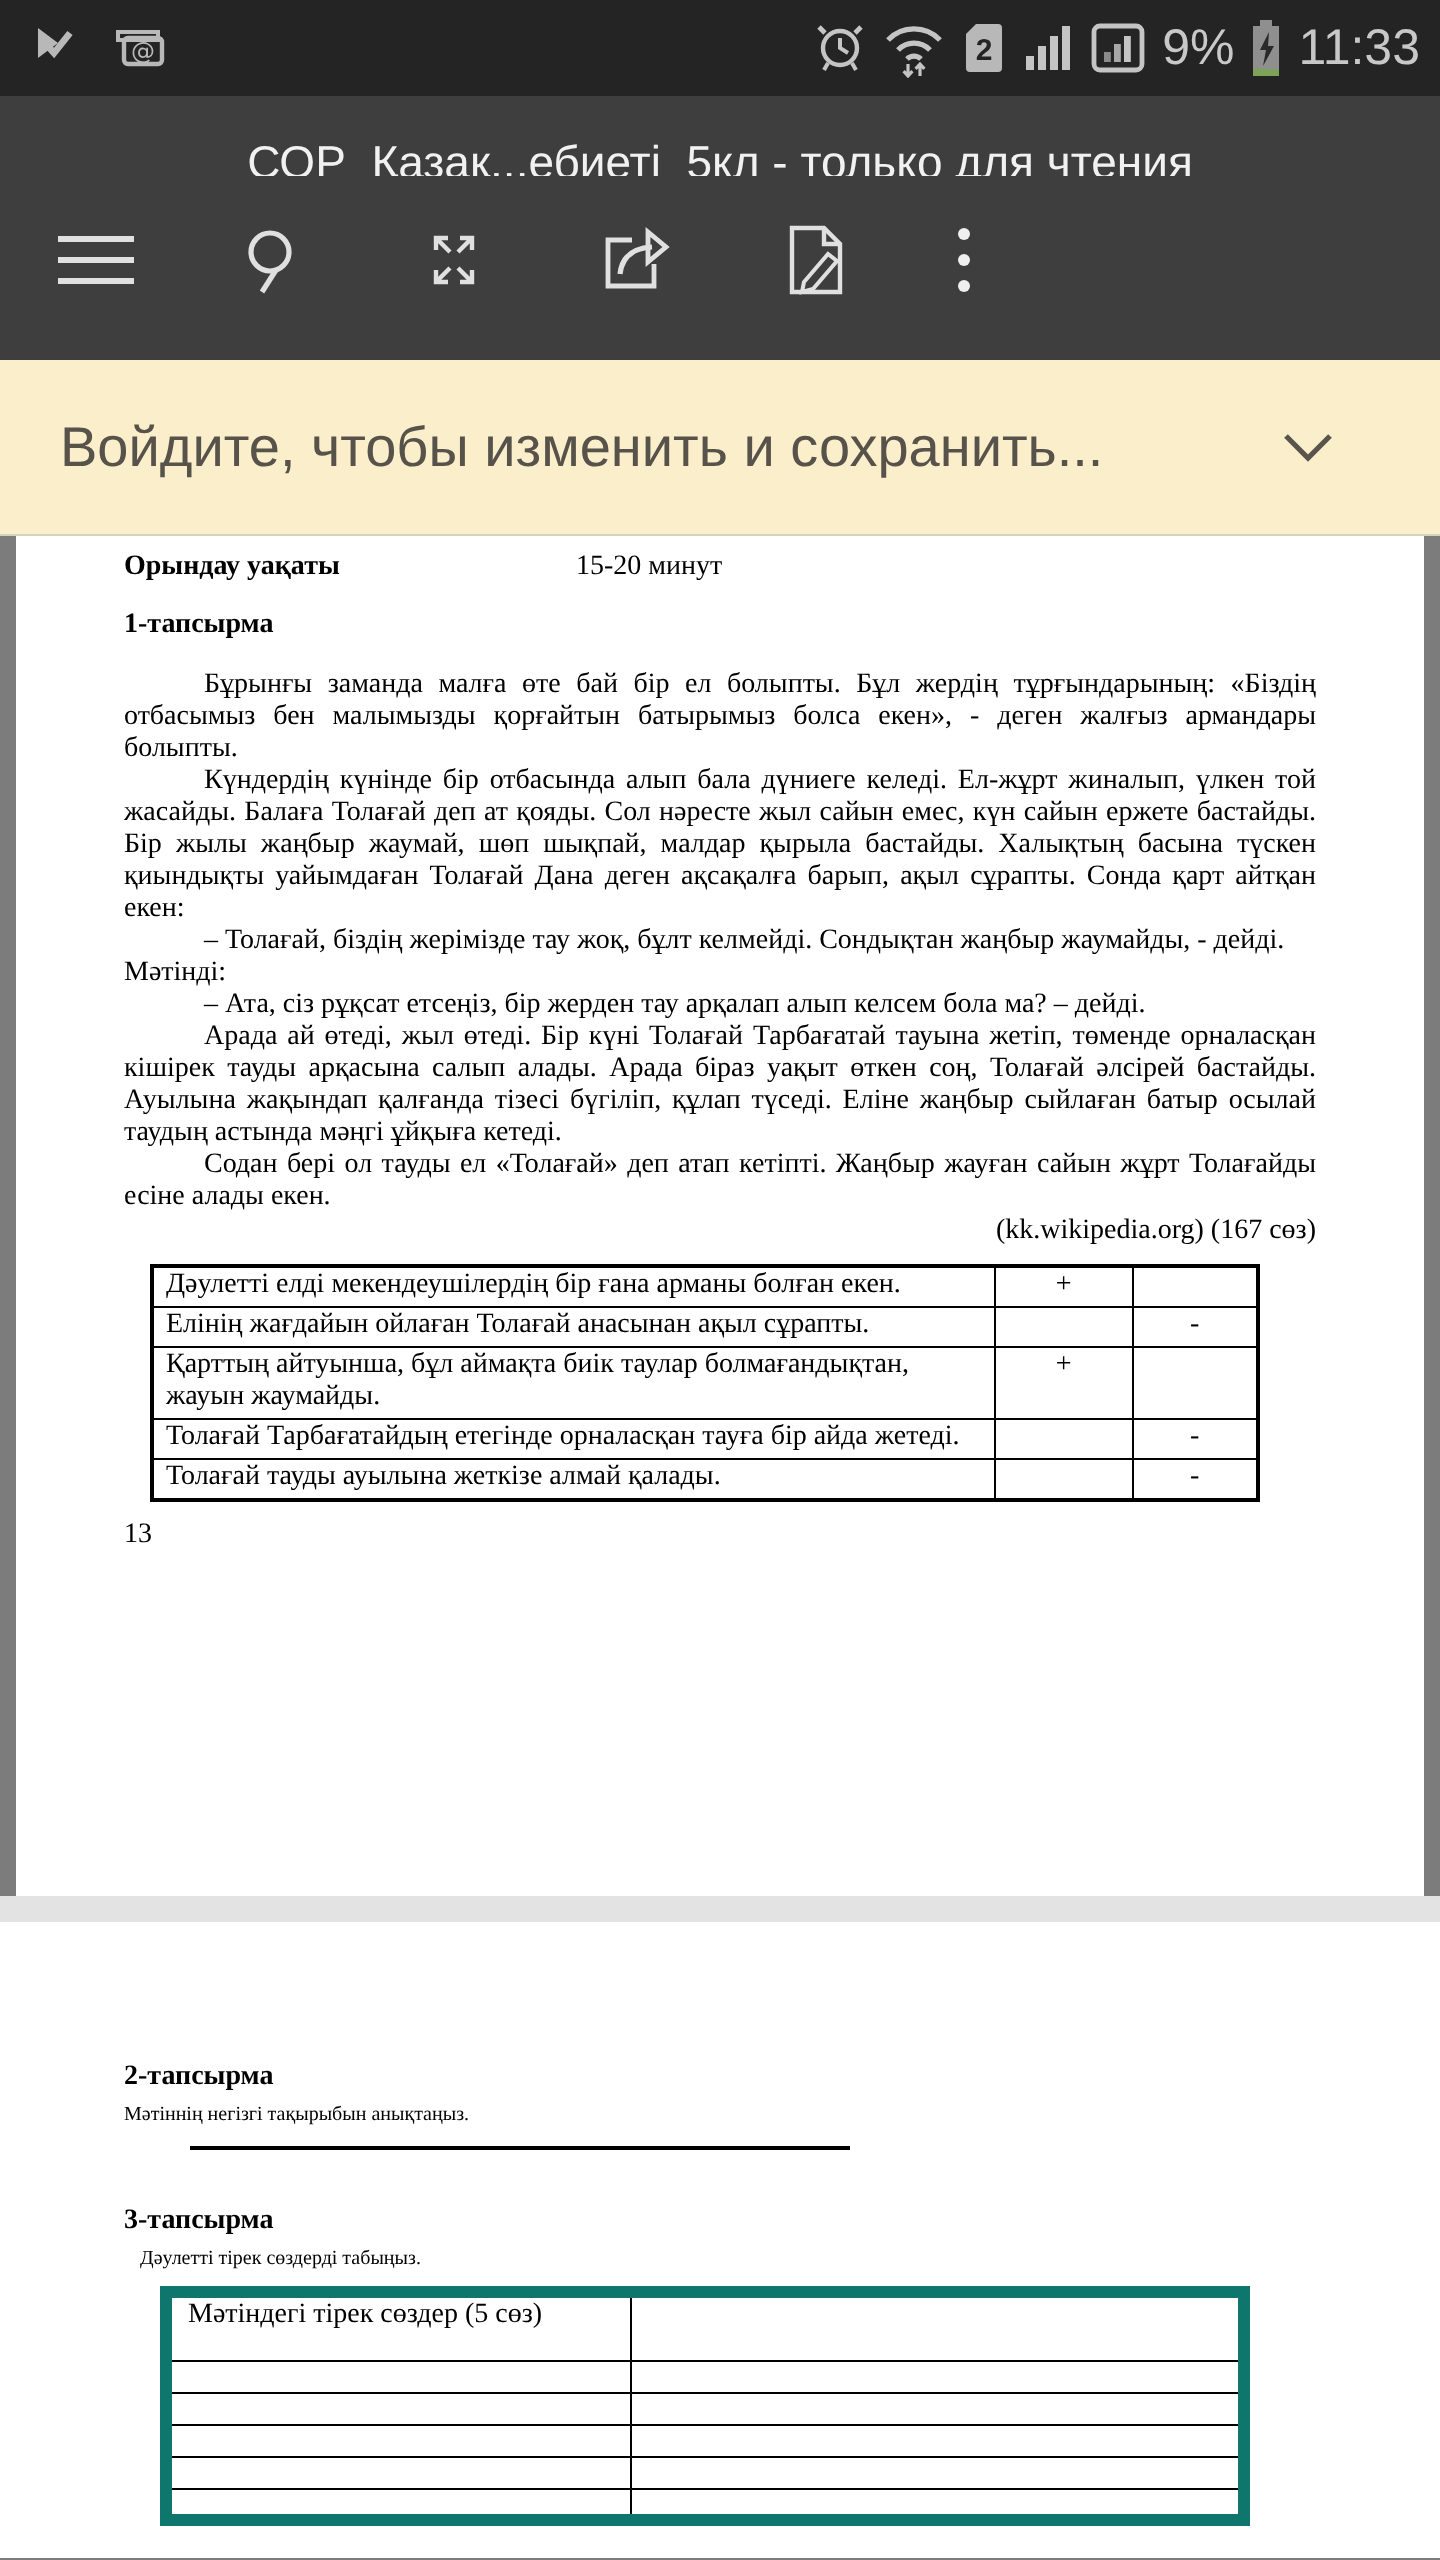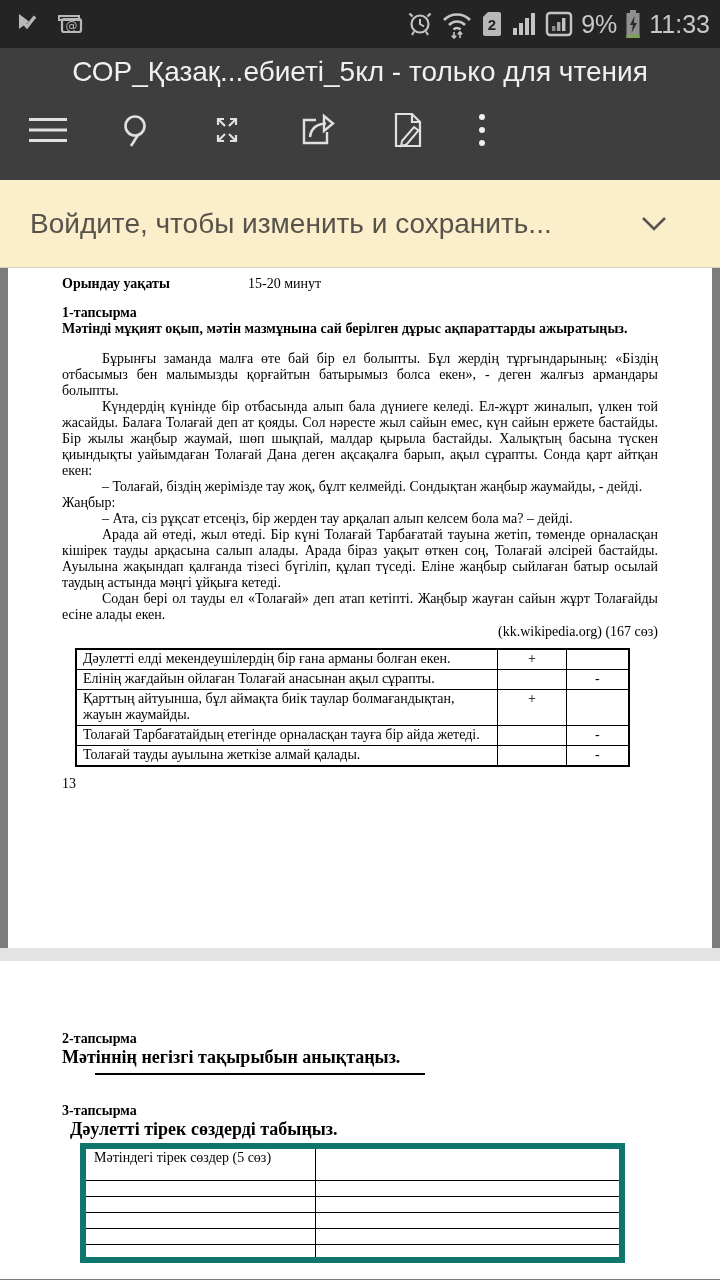--- a/index.html
+++ b/index.html
@@ -9,62 +9,62 @@
   
   .status-bar { height:48px; background:#242424; display:flex; align-items:center;
                 color:#c8c8c8; padding:0 10px 0 14px; }
   .status-left { display:flex; align-items:center; gap:14px; }
   .status-right { margin-left:auto; display:flex; align-items:center; gap:7px; }
   .status-right .txt { font-size:25px; color:#c8c8c8; line-height:1; }
   .sicon { display:block; }
 
   
   .header { height:132px; background:#3e3e3e; }
-  .doc-title { height:40px; padding-top:8px; text-align:center; color:#f1f1f1;
-               font-size:28px; white-space:nowrap; overflow:hidden; }
+  .doc-title { height:40px; padding-top:20px; text-align:center; color:#f1f1f1;
+               font-size:23px; white-space:nowrap; overflow:hidden; }
   .toolbar { height:84px; display:flex; align-items:center; padding:0 30px 0 28px; }
   .tool { display:flex; align-items:center; justify-content:center; }
   .tool + .tool { margin-left:48px; }
   .tool-search { margin-left:auto; }
 
   
   .banner { height:88px; background:#faeecb; display:flex; align-items:center;
             padding:0 52px 0 30px; border-bottom:1px solid #d6d0be; }
   .banner-text { font-size:28px; color:#57524a; }
   .banner-chevron { margin-left:auto; }
 
   
   .viewer { height:1011px; background:#7c7c7c; overflow:hidden; }
   .page { background:#ffffff; color:#000;
           font-family:"Liberation Serif","DejaVu Serif",serif; }
   .page1 { height:680px; margin:0 8px; padding:8px 54px 0 54px; }
   .page-sep { height:13px; background:#e3e3e3; }
   .page2 { height:318px; padding:68px 58px 0 62px; }
 
   .doc { font-size:14px; line-height:16px; }
-  .meta-row { display:flex; }
+  .meta-row { display:flex;gap:40px; }
   .meta-label { font-weight:bold; width:186px; }
   .task-title { font-weight:bold; margin-top:13px; }
   .task-text  { font-weight:bold; text-align:justify; }
   .story { margin-top:14px; }
   .story p { text-align:justify; }
   .story p.ind { text-indent:40px; }
   .source-line { text-align:right; margin-top:1px; }
 
   table { border-collapse:collapse; font-size:14px; line-height:16px; }
   .t1 { margin:8px 0 0 13px; width:555px; border:2px solid #000; }
   .t1 th, .t1 td { border:1px solid #000; padding:1px 6px 2px 6px; vertical-align:top; }
   .t1 th { font-weight:normal; text-align:center; padding:2px 4px; }
   .t1 .c-info { width:423px; text-align:left; }
   .t1 .c-mark { width:69px;  text-align:center; }
   .t1 .c-mark2{ width:63px;  text-align:center; }
   .page-number { margin-top:9px; font-size:14px; }
 
   .p2-title { font-weight:bold; font-size:14px; line-height:19px; }
-  .p2-text  { font-weight:bold; font-size:18px; line-height:19px; }
+  .p2-text  { font-weight:normal; font-size:10px; line-height:19px; }
   .answer-line { width:330px; height:8px; margin-left:33px; border-bottom:2px solid #000; }
   .t3-block { margin-top:26px; }
   .t3-block .p2-text { margin-left:8px; }
   .t2 { margin:4px 0 0 18px; width:545px; border:6px solid #0f766e; }
   .t2 td { border:1px solid #000; padding:1px 8px; vertical-align:top; }
   .t2 .c-l { width:232px; }
   .t2 .hdr-row td { height:34px; }
   .t2 .empty-row td { height:16px; }
 </style>
 </head>
@@ -182,27 +182,26 @@
 
 <div class="viewer">
 
   <div class="page page1 doc">
     <div class="meta-row">
       <span class="meta-label">Орындау уақаты</span>
       <span class="meta-value">15-20 минут</span>
     </div>
 
     <div class="task-title">1-тапсырма</div>
-    <div class="task-text">Мәтінді мұқият оқып, мәтін мазмұнына сай берілген дұрыс ақпараттарды ажыратыңыз.</div>
 
     <div class="story">
       <p class="ind">Бұрынғы заманда малға өте бай бір ел болыпты. Бұл жердің тұрғындарының: «Біздің отбасымыз бен малымызды қорғайтын батырымыз болса екен», - деген жалғыз армандары болыпты.</p>
       <p class="ind">Күндердің күнінде бір отбасында алып бала дүниеге келеді. Ел-жұрт жиналып, үлкен той жасайды. Балаға Толағай деп ат қояды. Сол нәресте жыл сайын емес, күн сайын ержете бастайды. Бір жылы жаңбыр жаумай, шөп шықпай, малдар қырыла бастайды. Халықтың басына түскен қиындықты уайымдаған Толағай Дана деген ақсақалға барып, ақыл сұрапты. Сонда қарт айтқан екен:</p>
       <p class="ind">– Толағай, біздің жерімізде тау жоқ, бұлт келмейді. Сондықтан жаңбыр жаумайды, - дейді.</p>
-      <p>Жаңбыр:</p>
+      <p>Мәтінді:</p>
       <p class="ind">– Ата, сіз рұқсат етсеңіз, бір жерден тау арқалап алып келсем бола ма? – дейді.</p>
       <p class="ind">Арада ай өтеді, жыл өтеді. Бір күні Толағай Тарбағатай тауына жетіп, төменде орналасқан кішірек тауды арқасына салып алады. Арада біраз уақыт өткен соң, Толағай әлсірей бастайды. Ауылына жақындап қалғанда тізесі бүгіліп, құлап түседі. Еліне жаңбыр сыйлаған батыр осылай таудың астында мәңгі ұйқыға кетеді.</p>
       <p class="ind">Содан бері ол тауды ел «Толағай» деп атап кетіпті. Жаңбыр жауған сайын жұрт Толағайды есіне алады екен.</p>
     </div>
     <div class="source-line">(kk.wikipedia.org) (167 сөз)</div>
 
     <table class="t1">
       <tbody>
       <tr>
         <td class="c-info">Дәулетті елді мекендеушілердің  бір ғана арманы болған екен.</td>

